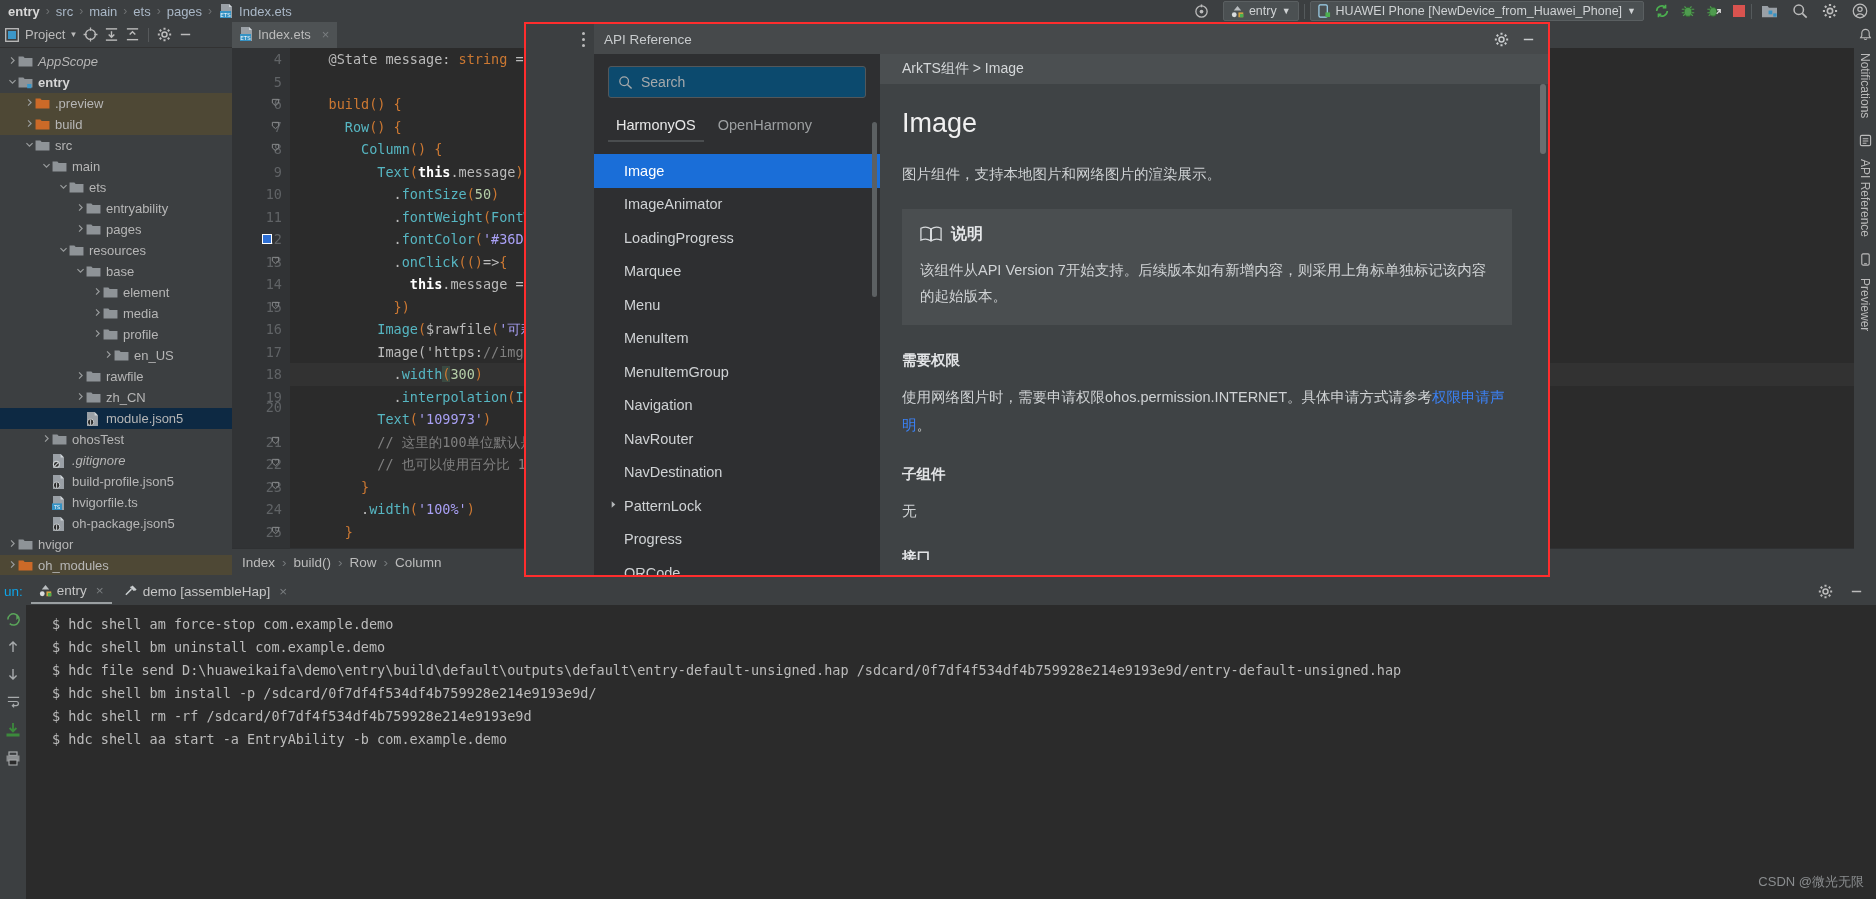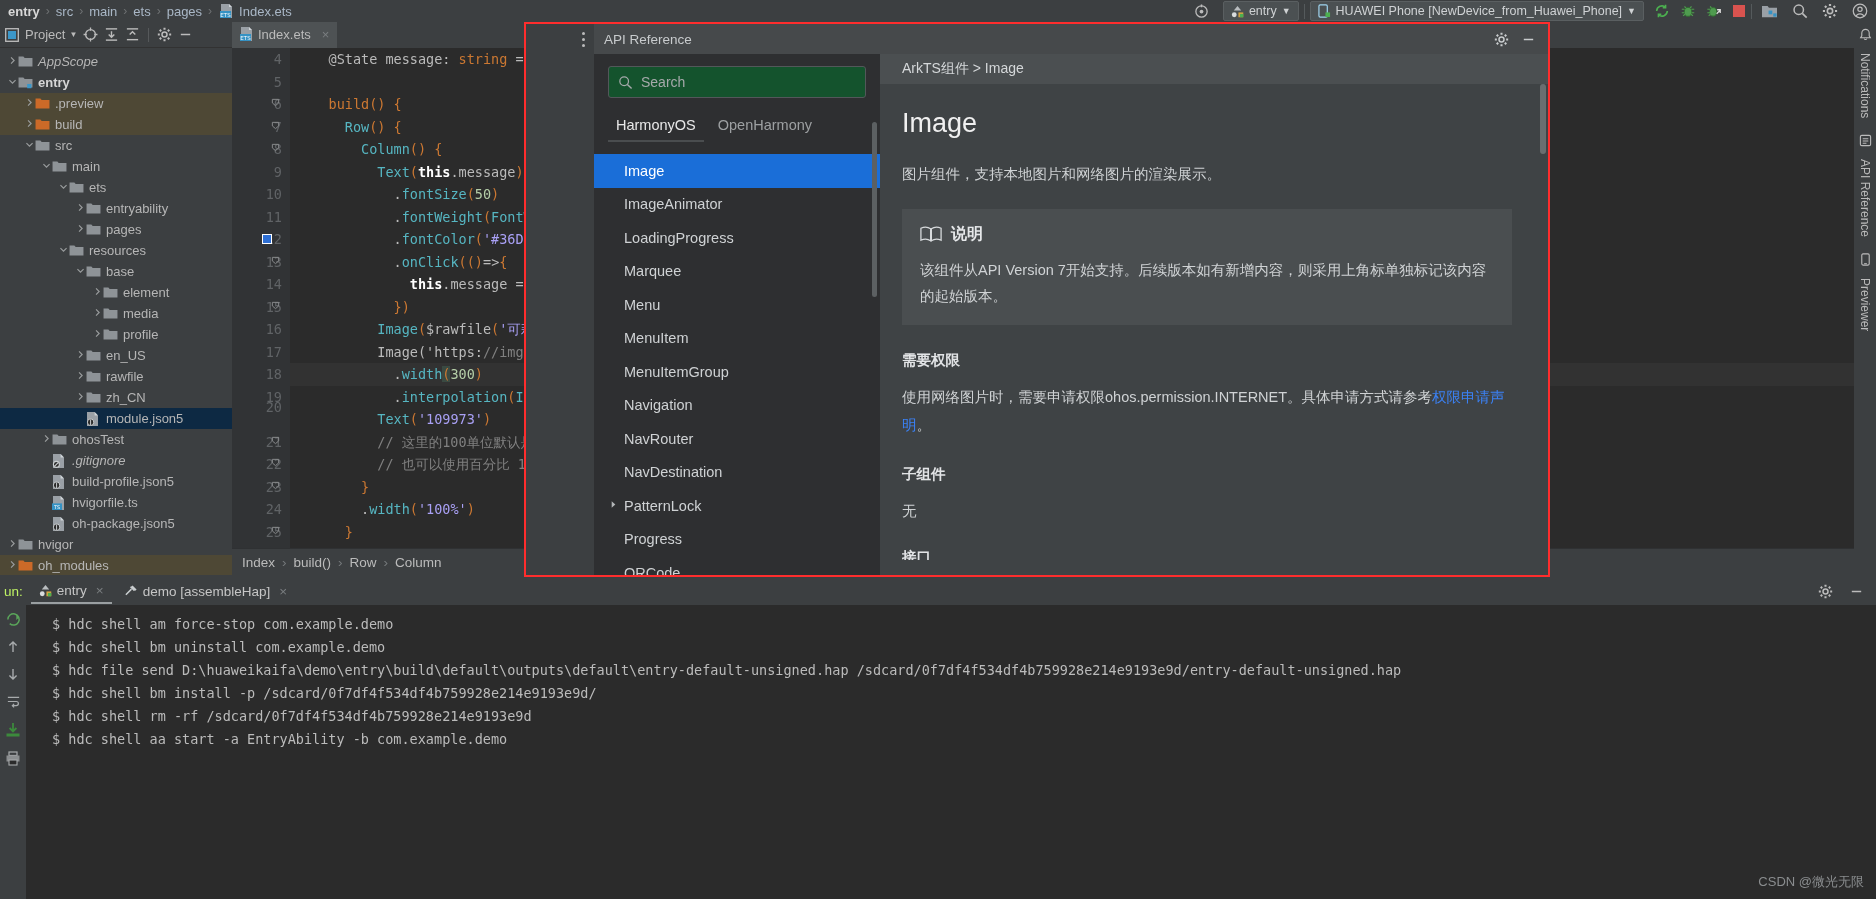--- a/index.html
+++ b/index.html
@@ -132,21 +132,21 @@
   .api-header .sp { flex: 1; }
   .api-header .hb { padding: 0 6px; display:flex; align-items:center; }
   .api-body {
     position: absolute; left: 68px; top: 30px; right: 0; bottom: 0;
     display: flex; background: #2b2b2b;
   }
   .api-left {
     width: 286px; background: #2e2f31; position: relative; flex: 0 0 286px;
   }
   .searchbox {
-    margin: 12px 14px 0 14px; height: 32px; background: #14532d;
+    margin: 12px 14px 0 14px; height: 32px; background: #0c4a6e;
     border: 1px solid #53575a; border-radius: 3px;
     display: flex; align-items: center; padding: 0 9px; gap: 8px;
   }
   .searchbox .ph { color: #a6a9ab; font-size: 14px; }
   .api-tabs {
     display: flex; gap: 6px; margin: 16px 0 0 14px; font-size: 14.5px;
   }
   .api-tab { padding: 3px 8px 7px 8px; color: #9da0a2; }
   .api-tab.on { color: #e8e8e8; border-bottom: 2px solid #4a4d4f; }
   .api-list {
@@ -205,21 +205,21 @@
 
   
   .runpanel {
     position: absolute; left: 0; top: 577px; width: 1876px; height: 322px;
     background: #3c3f41;
   }
   .run-tabs {
     height: 28px; display: flex; align-items: center; gap: 4px;
     padding-left: 4px; font-size: 13.5px; color: #bbbbbb;
   }
-  .run-label { color: #bef264; padding-right: 4px; }
+  .run-label { color: #0ea5e9; padding-right: 4px; }
   .rtab {
     display: flex; align-items: center; gap: 5px; height: 26px;
     padding: 0 8px; color: #c6c6c6;
   }
   .rtab.on { border-bottom: 2px solid #9a9fa1; }
   .rtab .x { color: #7a7e80; margin-left: 4px; }
   .run-spacer { flex: 1; }
   .run-body {
     position: absolute; left: 0; top: 28px; right: 0; bottom: 0;
     display: flex;
@@ -568,21 +568,21 @@
         <span class="arw"><svg width="9" height="9" viewBox="0 0 10 10">
             <path d="M3.4 1.6L6.8 5l-3.4 3.4" stroke="#9a9d9e" stroke-width="1.3" fill="none"></path>
           </svg></span>
         <span class="fico">
           <svg width="15" height="13" viewBox="0 0 16 14">
             <path d="M0.5 1.5h5.2l1.4 1.8H15.5v9H0.5z" fill="#8e9397"></path>
           </svg>
         </span>
         <span class="txt">profile</span>
       </div>
-      <div class="trow" style="padding-left: 74px;">
+      <div class="trow" style="padding-left: 74px; margin-left: 28px;">
         <span class="arw"><svg width="9" height="9" viewBox="0 0 10 10">
             <path d="M3.4 1.6L6.8 5l-3.4 3.4" stroke="#9a9d9e" stroke-width="1.3" fill="none"></path>
           </svg></span>
         <span class="fico">
           <svg width="15" height="13" viewBox="0 0 16 14">
             <path d="M0.5 1.5h5.2l1.4 1.8H15.5v9H0.5z" fill="#8e9397"></path>
           </svg>
         </span>
         <span class="txt">en_US</span>
       </div>

